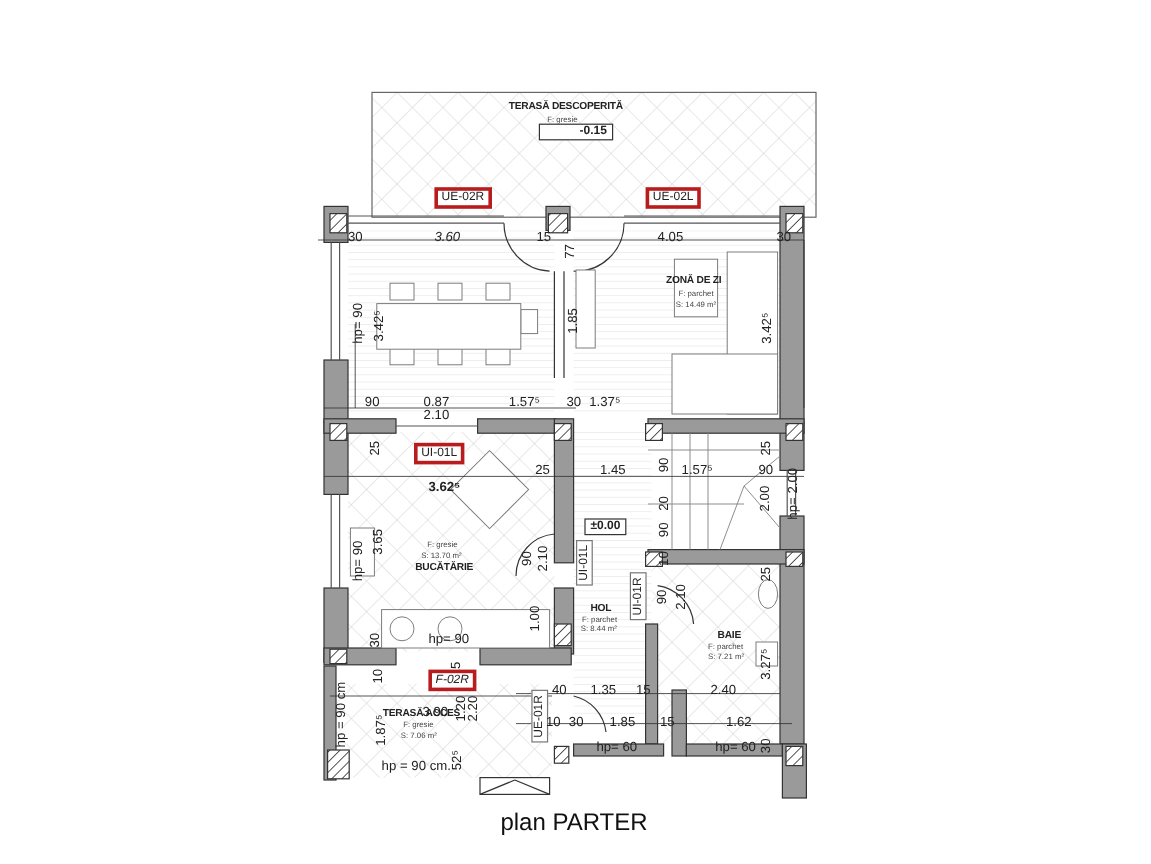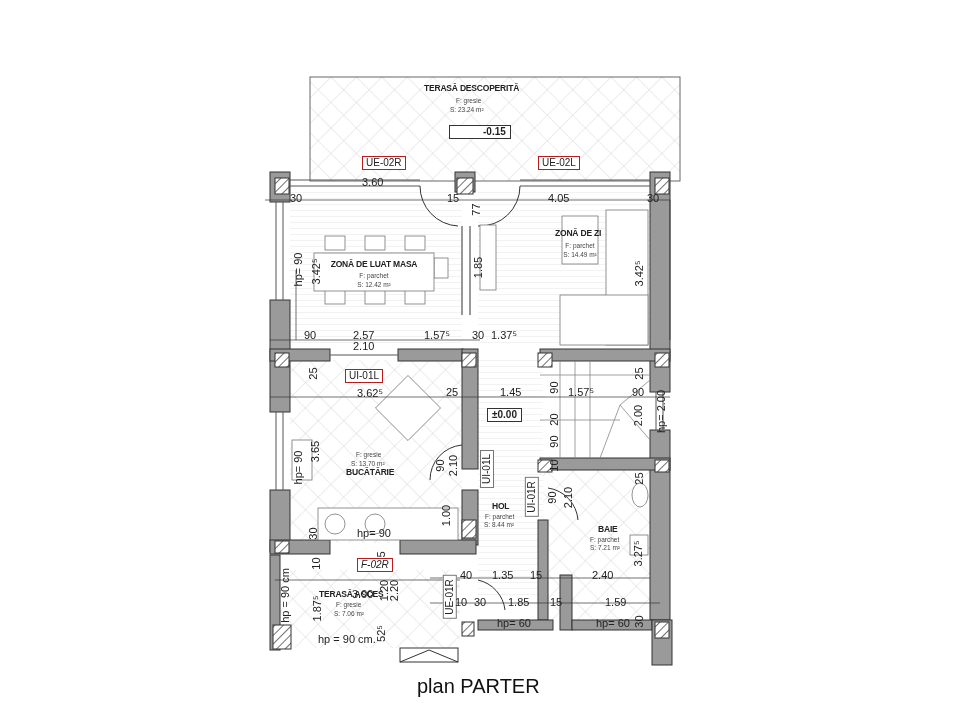--- a/index.html
+++ b/index.html
@@ -4,21 +4,21 @@
 <style>
   html,body{margin:0;padding:0;background:#ffffff;}
   body{width:959px;height:720px;position:relative;overflow:hidden;font-family:"Liberation Sans",sans-serif;color:#222;}
   .plan{position:absolute;left:0;top:0;width:959px;height:720px;}
   svg{position:absolute;left:0;top:0;}
   .lbl{position:absolute;white-space:nowrap;line-height:1;}
   .dim{font-size:11px;color:#222;}
   .dimv{font-size:11px;color:#222;transform:rotate(-90deg);transform-origin:center;}
   .room-name{font-size:8.5px;font-weight:bold;letter-spacing:-0.2px;}
   .room-sub{font-size:6.5px;color:#444;}
-  .tag{font-size:10px;border:1px solid #b91c1c;background:#fff;padding:1px 3px;}
+  .tag{font-size:10px;border:3px solid #b91c1c;background:#fff;padding:1px 3px;}
   .tagv{font-size:10px;border:1px solid #777;background:#fff;padding:1px 3px;transform:rotate(-90deg);transform-origin:center;}
   .level{font-size:10px;font-weight:bold;border:1px solid #333;background:#fff;padding:1px 4px;}
   .caption{font-size:20px;color:#111;}
   .roombox{position:absolute;text-align:center;background:rgba(255,255,255,0.92);}
 </style>
 </head>
 <body>
 
 <div class="plan">
 <svg width="959" height="720" viewBox="0 0 959 720">
@@ -175,73 +175,68 @@
     <line x1="430" y1="603" x2="660" y2="603"></line>
     <line x1="275" y1="580" x2="460" y2="580"></line>
     <line x1="296" y1="270" x2="296" y2="340"></line>
     <line x1="670" y1="200" x2="670" y2="340"></line>
   </g>
 </svg>
 
 <div class="lbl room-name" style="left:424px;top:84px;">TERASĂ DESCOPERITĂ</div>
 <div class="lbl room-sub" style="left:456px;top:98px;">F: gresie</div>
 <div class="lbl room-sub" style="left:450px;top:107px;">S: 23.24 m²</div>
-<div class="lbl level" style="left:449px;top:125px;padding-left:33px;">-0.15</div>
+<div class="lbl level" style="left:449px;top:103px;padding-left:33px;">-0.15</div>
 
 <div class="lbl tag" style="left:362px;top:156px;">UE-02R</div>
 <div class="lbl tag" style="left:538px;top:156px;">UE-02L</div>
 
 <div class="lbl dim" style="left:290px;top:193px;">30</div>
-<div class="lbl dim" style="left:362px;top:177px;">3.60</div>
+<div class="lbl dim" style="left:362px;top:193px;font-style:italic;">3.60</div>
 <div class="lbl dim" style="left:447px;top:193px;">15</div>
 <div class="lbl dim" style="left:548px;top:193px;">4.05</div>
 <div class="lbl dim" style="left:647px;top:193px;">30</div>
 <div class="lbl dimv" style="left:470px;top:204px;">77</div>
 <div class="lbl dimv" style="left:468px;top:262px;">1.85</div>
 
-<div class="roombox" style="left:316px;top:255px;width:116px;height:34px;">
-  <div class="room-name" style="margin-top:4px;">ZONĂ DE LUAT MASA</div>
-  <div class="room-sub" style="margin-top:3px;">F: parchet</div>
-  <div class="room-sub" style="margin-top:2px;">S: 12.42 m²</div>
-</div>
 <div class="lbl dimv" style="left:282px;top:264px;">hp= 90</div>
 <div class="lbl dimv" style="left:304px;top:266px;">3.42⁵</div>
 
 <div class="roombox" style="left:560px;top:228px;width:40px;height:36px;background:transparent;">
   <div class="room-name" style="white-space:nowrap;margin-left:-5px;">ZONĂ DE ZI</div>
   <div class="room-sub" style="margin-top:4px;">F: parchet</div>
   <div class="room-sub" style="margin-top:2px;">S: 14.49 m²</div>
 </div>
 <div class="lbl dimv" style="left:627px;top:268px;">3.42⁵</div>
 
 <div class="lbl dim" style="left:304px;top:330px;">90</div>
-<div class="lbl dim" style="left:353px;top:330px;">2.57</div>
+<div class="lbl dim" style="left:353px;top:330px;">0.87</div>
 <div class="lbl dim" style="left:424px;top:330px;">1.57⁵</div>
 <div class="lbl dim" style="left:472px;top:330px;">30</div>
 <div class="lbl dim" style="left:491px;top:330px;">1.37⁵</div>
 <div class="lbl dim" style="left:353px;top:341px;">2.10</div>
 
 <div class="lbl tag" style="left:345px;top:369px;">UI-01L</div>
 <div class="lbl dimv" style="left:307px;top:368px;">25</div>
-<div class="lbl dim" style="left:357px;top:388px;">3.62⁵</div>
+<div class="lbl dim" style="left:357px;top:401px;font-weight:bold;">3.62⁵</div>
 <div class="lbl dim" style="left:446px;top:387px;">25</div>
 <div class="lbl room-name" style="left:346px;top:440px;margin-top:28px;">BUCĂTĂRIE</div>
 <div class="lbl room-sub" style="left:356px;top:452px;">F: gresie</div>
 <div class="lbl room-sub" style="left:351px;top:461px;">S: 13.70 m²</div>
 <div class="lbl dimv" style="left:282px;top:462px;">hp= 90</div>
 <div class="lbl dimv" style="left:305px;top:446px;">3.65</div>
 <div class="lbl dimv" style="left:434px;top:460px;">90</div>
 <div class="lbl dimv" style="left:443px;top:460px;">2.10</div>
 <div class="lbl dimv" style="left:436px;top:510px;">1.00</div>
 <div class="lbl dimv" style="left:307px;top:528px;">30</div>
 <div class="lbl dim" style="left:357px;top:528px;">hp= 90</div>
 <div class="lbl dimv" style="left:375px;top:552px;">15</div>
 
 <div class="lbl dim" style="left:500px;top:387px;">1.45</div>
-<div class="lbl level" style="left:487px;top:408px;">±0.00</div>
+<div class="lbl level" style="left:487px;top:432px;">±0.00</div>
 <div class="lbl tagv" style="left:468px;top:462px;">UI-01L</div>
 <div class="lbl tagv" style="left:512px;top:490px;">UI-01R</div>
 <div class="lbl room-name" style="left:492px;top:502px;">HOL</div>
 <div class="lbl room-sub" style="left:485px;top:514px;">F: parchet</div>
 <div class="lbl room-sub" style="left:484px;top:522px;">S: 8.44 m²</div>
 
 <div class="lbl dimv" style="left:548px;top:382px;">90</div>
 <div class="lbl dim" style="left:568px;top:387px;">1.57⁵</div>
 <div class="lbl dim" style="left:632px;top:387px;">90</div>
 <div class="lbl dimv" style="left:633px;top:368px;">25</div>
@@ -274,19 +269,19 @@
 <div class="lbl tagv" style="left:428px;top:590px;">UE-01R</div>
 
 <div class="lbl dim" style="left:460px;top:570px;">40</div>
 <div class="lbl dim" style="left:492px;top:570px;">1.35</div>
 <div class="lbl dim" style="left:530px;top:570px;">15</div>
 <div class="lbl dim" style="left:592px;top:570px;">2.40</div>
 <div class="lbl dim" style="left:455px;top:597px;">10</div>
 <div class="lbl dim" style="left:474px;top:597px;">30</div>
 <div class="lbl dim" style="left:508px;top:597px;">1.85</div>
 <div class="lbl dim" style="left:550px;top:597px;">15</div>
-<div class="lbl dim" style="left:605px;top:597px;">1.59</div>
+<div class="lbl dim" style="left:605px;top:597px;">1.62</div>
 <div class="lbl dim" style="left:497px;top:618px;">hp= 60</div>
 <div class="lbl dim" style="left:596px;top:618px;">hp= 60</div>
 <div class="lbl dimv" style="left:633px;top:616px;">30</div>
 
 <div class="lbl caption" style="left:417px;top:676px;">plan PARTER</div>
 </div>
 
 </body></html>

